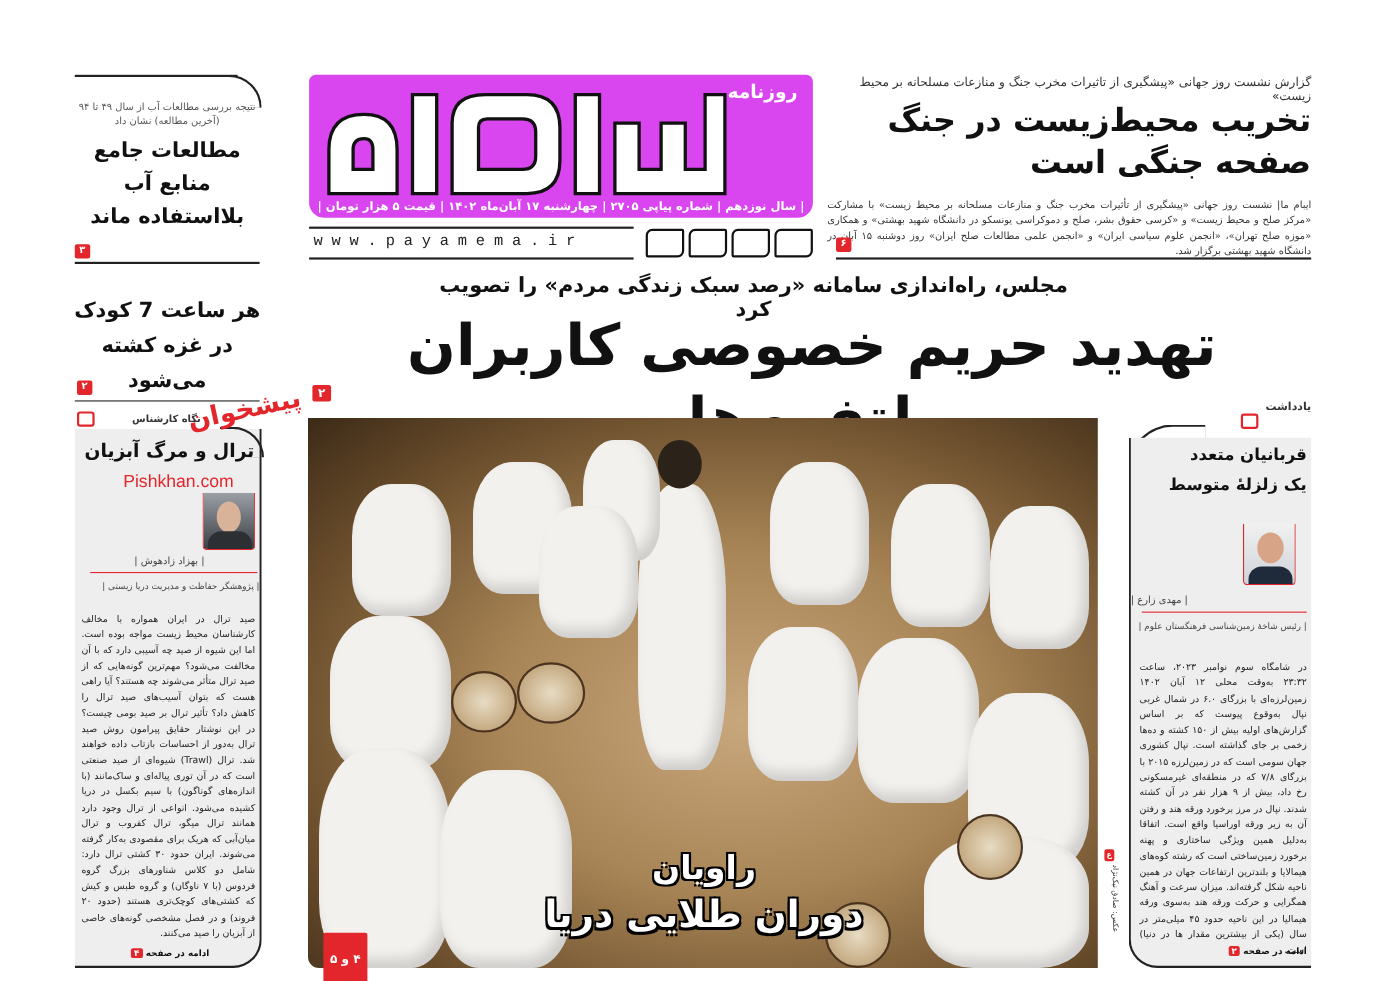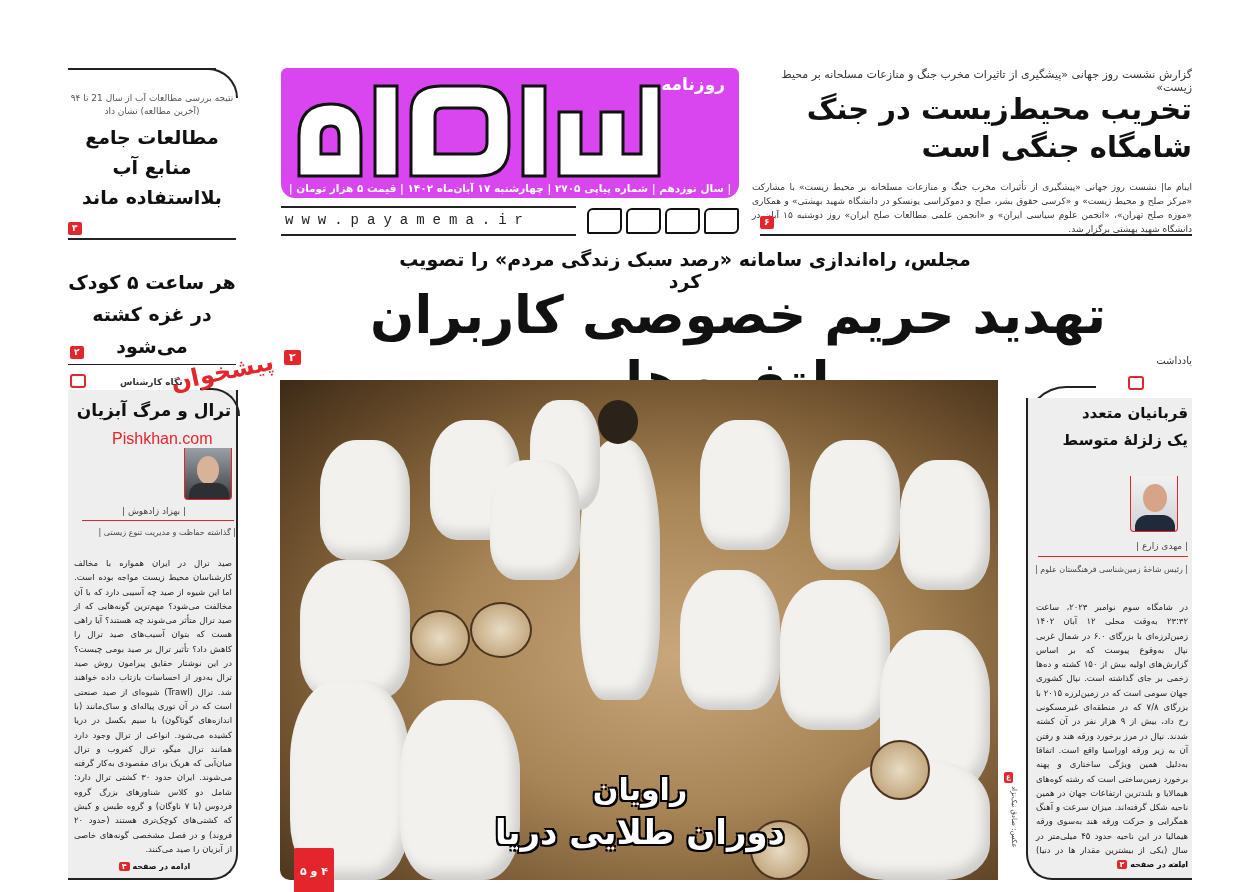--- a/index.html
+++ b/index.html
@@ -103,32 +103,32 @@
   .main-photo .drum { position: absolute; border-radius: 50%; background: radial-gradient(#e8dcc4, #b69566); border: 2px solid #4a3420; }
   .photo-kicker { position: absolute; right: 222px; top: 366px; width: 300px; text-align: center; color: #fff; font-size: 12px; font-weight: bold; text-shadow: 0 0 3px #000, 0 0 3px #000; }
   .photo-title1 { position: absolute; left: 250px; top: 392px; width: 220px; text-align: center; color:#fff; font-size: 30px; font-weight: 900; text-shadow: 2px 2px 0 #000, -2px -2px 0 #000, 2px -2px 0 #000, -2px 2px 0 #000; }
   .photo-title2 { position: absolute; left: 170px; top: 432px; width: 380px; text-align: center; color:#fff; font-size: 34px; font-weight: 900; text-shadow: 2px 2px 0 #000, -2px -2px 0 #000, 2px -2px 0 #000, -2px 2px 0 #000; }
   .photo-badge { left: 294px; top: 848px; font-size: 11px; padding: 18px 6px; }
 
   .photo-credit { left: 1004px; top: 786px; width: 14px; font-size: 7px; color:#333; writing-mode: vertical-rl; }
   .photo-credit-badge { left: 1004px; top: 772px; font-size: 7px; padding: 0 2px; }
 
   
-  .note-label { right: 58px; top: 355px; font-size: 10px; font-weight: normal; color: #333; }
+  .note-label { right: 58px; top: 365px; font-size: 10px; font-weight: bold; color: #333; }
   .note-icon { left: 1128px; top: 376px; width: 16px; height: 14px; border: 2px solid #e3262b; border-radius: 3px; }
   .note-arc { left: 1026px; top: 386px; width: 70px; height: 40px; border-top: 2px solid #222; border-left: 2px solid #222; border-top-left-radius: 40px; }
   .note-box {
     left: 1026px; top: 398px; width: 166px; height: 482px; background: #efeeee;
     border-left: 2px solid #222; border-bottom: 2px solid #222; border-bottom-left-radius: 26px;
   }
   .note-title { right: 62px; top: 400px; width: 160px; font-size: 15px; font-weight: 900; text-align: right; line-height: 27px; }
   .note-photo { left: 1130px; top: 476px; width: 48px; height: 56px; background: linear-gradient(#f1f1f1,#cfd3d8); border: 1px solid #e3262b; border-top:none; border-radius: 0 0 4px 4px; }
   .note-photo .face { position:absolute; left:12px; top:8px; width:24px; height:28px; border-radius:50%; background:#d7a487; }
   .note-photo .body { position:absolute; left:4px; bottom:0; width:40px; height:16px; border-radius:12px 12px 0 0; background:#1f2a3a; }
-  .note-name { right: 62px; top: 541px; width: 160px; font-size: 9px; color: #444; text-align: right; }
+  .note-name { right: 62px; top: 541px; width: 160px; font-size: 9px; color: #444; text-align: left; }
   .note-name-rule { left: 1038px; top: 556px; width: 150px; height: 1px; background:#e3262b; }
   .note-role { right: 62px; top: 565px; width: 160px; font-size: 8px; color:#444; text-align: right; }
   .note-body { right: 62px; top: 600px; width: 152px; font-size: 8.5px; line-height: 14.3px; color:#222; text-align: justify; }
   .note-cont { right: 62px; top: 860px; width: 152px; font-size: 8px; font-weight: bold; text-align: right; }
 
   .page-badge-inline { display:inline-block; background:#e3262b; color:#fff; font-size:8px; padding:0 3px; border-radius:2px; margin-left:3px; }
 </style>
 </head>
 <body>
 
@@ -156,50 +156,50 @@
     <span></span>
       <span></span>
       <span></span>
       <span></span>
   </div>
 </div>
 
 <div class="abs tr-kicker">گزارش نشست روز جهانی «پیشگیری از تاثیرات مخرب جنگ و منازعات مسلحانه بر محیط زیست»</div>
 <div class="abs tr-title">
   <div>تخریب محیط‌زیست در جنگ</div>
-  <div>شامگاه جنگی است</div>
+  <div>صفحه جنگی است</div>
 </div>
 <div class="abs tr-body">ایبام ما| نشست روز جهانی «پیشگیری از تأثیرات مخرب جنگ و منازعات مسلحانه بر محیط زیست» با مشارکت «مرکز صلح و محیط زیست» و «کرسی حقوق بشر، صلح و دموکراسی یونسکو در دانشگاه شهید بهشتی» و همکاری «موزه صلح تهران»، «انجمن علوم سیاسی ایران» و «انجمن علمی مطالعات صلح ایران» روز دوشنبه ۱۵ آبان در دانشگاه شهید بهشتی برگزار شد.</div>
 <div class="abs page-badge tr-badge">۶</div>
 <div class="abs tr-rule"></div>
 
 <div class="abs lc-rule1"></div>
 <div class="abs lc-arc1"></div>
-<div class="abs lc-kicker">نتیجه بررسی مطالعات آب از سال 21 تا ۹۴ (آخرین مطالعه) نشان داد</div>
+<div class="abs lc-kicker">نتیجه بررسی مطالعات آب از سال ۴۹ تا ۹۴ (آخرین مطالعه) نشان داد</div>
 <div class="abs lc-title1">مطالعات جامع منابع آب بلااستفاده ماند</div>
 <div class="abs page-badge lc-badge1">۳</div>
 <div class="abs lc-rule2"></div>
-<div class="abs lc-title2">هر ساعت ۵ کودک در غزه کشته می‌شود</div>
+<div class="abs lc-title2">هر ساعت 7 کودک در غزه کشته می‌شود</div>
 <div class="abs page-badge lc-badge2">۲</div>
 <div class="abs lc-rule3"></div>
 
 <div class="abs expert-box"></div>
 <div class="abs expert-arc"></div>
 <div class="abs expert-icon"></div>
 <div class="abs expert-label">نگاه کارشناس</div>
 <div class="abs expert-title">ترال و مرگ آبزیان</div>
 <div class="abs watermark-fa">پیشخوان</div>
 <div class="abs watermark">Pishkhan.com</div>
 <div class="abs expert-photo">
   <div class="face"></div>
   <div class="body"></div>
 </div>
 <div class="abs expert-name">| بهزاد زادهوش |</div>
 <div class="abs expert-name-rule"></div>
-<div class="abs expert-role">| گذاشته حفاظت و مدیریت تنوع زیستی |</div>
+<div class="abs expert-role">| پژوهشگر حفاظت و مدیریت دریا زیستی |</div>
 <div class="abs expert-body">صید ترال در ایران همواره با مخالف کارشناسان محیط زیست مواجه بوده است. اما این شیوه از صید چه آسیبی دارد که با آن مخالفت می‌شود؟ مهم‌ترین گونه‌هایی که از صید ترال متأثر می‌شوند چه هستند؟ آیا راهی هست که بتوان آسیب‌های صید ترال را کاهش داد؟ تأثیر ترال بر صید بومی چیست؟ در این نوشتار حقایق پیرامون روش صید ترال به‌دور از احساسات بازتاب داده خواهند شد. ترال (Trawl) شیوه‌ای از صید صنعتی است که در آن توری پیاله‌ای و ساک‌مانند (با اندازه‌های گوناگون) با سیم بکسل در دریا کشیده می‌شود. انواعی از ترال وجود دارد همانند ترال میگو، ترال کفروب و ترال میان‌آبی که هریک برای مقصودی به‌کار گرفته می‌شوند. ایران حدود ۳۰ کشتی ترال دارد: شامل دو کلاس شناورهای بزرگ گروه فردوس (با ۷ ناوگان) و گروه طبس و کیش که کشتی‌های کوچک‌تری هستند (حدود ۲۰ فروند) و در فصل مشخصی گونه‌های خاصی از آبزیان را صید می‌کنند.</div>
 <div class="abs expert-cont">
   <span>ادامه در صفحه</span>
   <span class="page-badge-inline">۴</span>
 </div>
 
 <div class="abs main-kicker">مجلس، راه‌اندازی سامانه «رصد سبک زندگی مردم» را تصویب کرد</div>
 <div class="abs main-title">تهدید حریم خصوصی کاربران پلتفرم‌ها</div>
 <div class="abs page-badge main-badge">۲</div>
 

